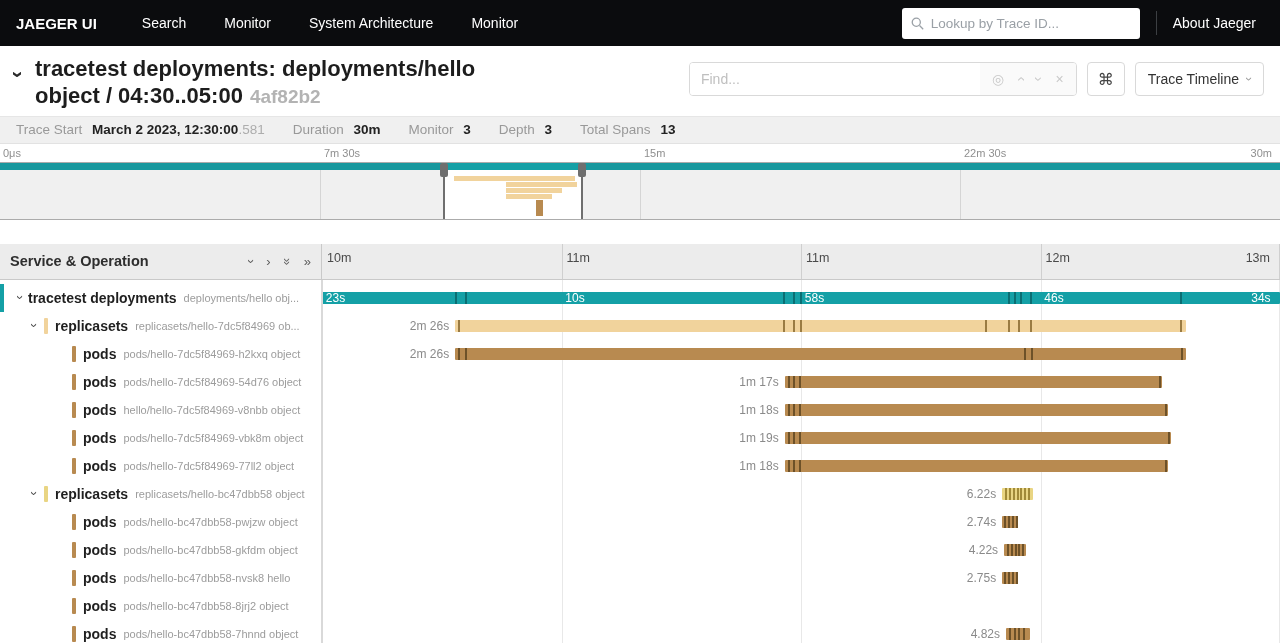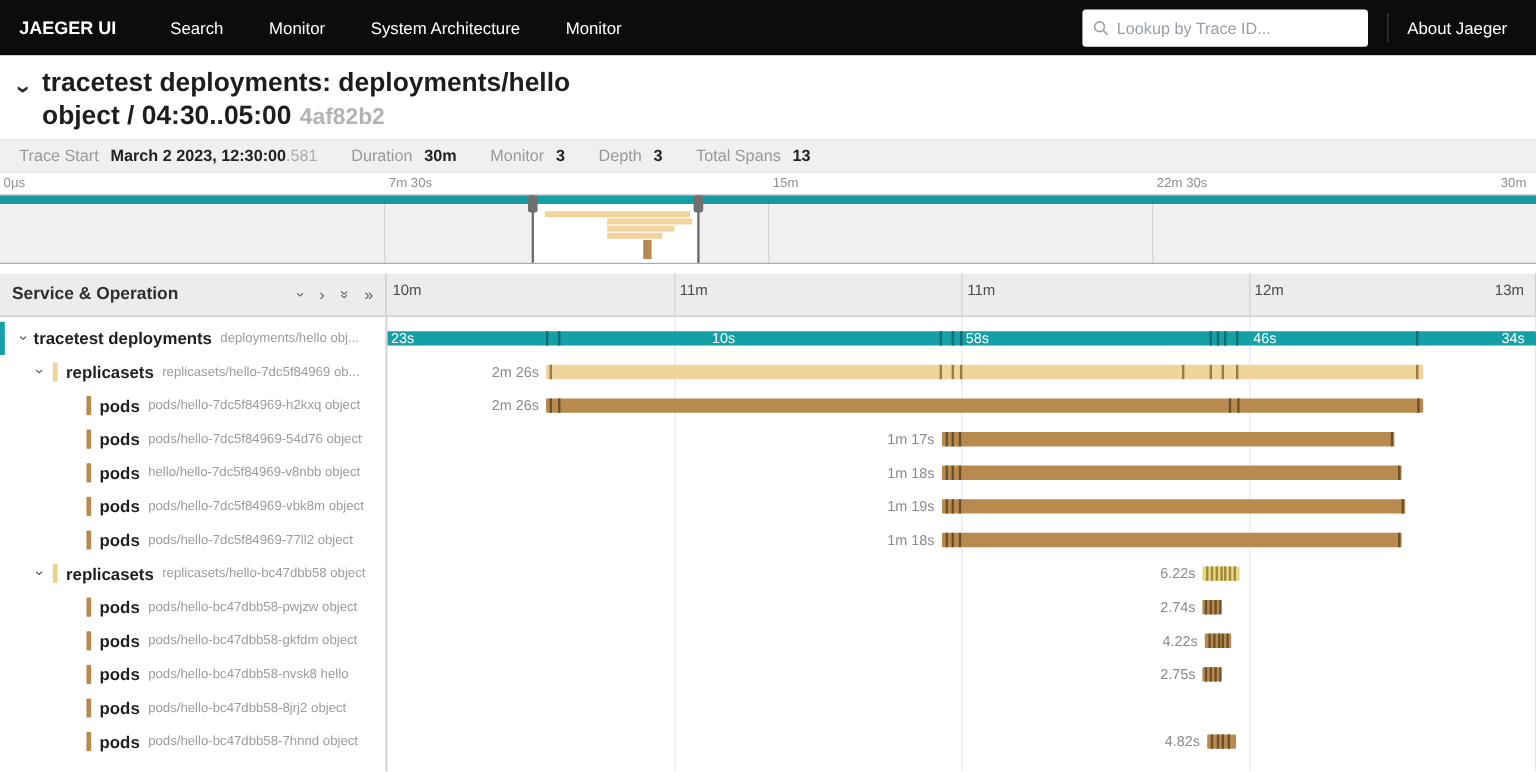--- a/index.html
+++ b/index.html
@@ -50,21 +50,21 @@
   .mm-labels span{position:absolute;top:3px;white-space:nowrap}
   .minimap{position:relative;height:58px;border-top:1px solid #ababab;border-bottom:1px solid #ababab;background:#fff;cursor:crosshair}
   .mm-grid{position:absolute;top:0;bottom:0;width:1px;background:#e2e2e2}
   .mm-teal{position:absolute;left:0;right:0;top:0;height:7px}
   .mm-bar{position:absolute}
   .mm-shade{position:absolute;top:0;bottom:0;background:rgba(60,60,60,0.08)}
   .mm-handle{position:absolute;top:0;bottom:0;width:2px;background:#6f6f6f;cursor:ew-resize}
   .mm-handle::after{content:"";position:absolute;top:0;left:-3px;width:8px;height:14px;background:#6f6f6f;border-radius:2px}
 
   
-  .tl-header{display:flex;height:36px;background:#ececec;border-bottom:1px solid #c9c9c9;margin-top:8px}
+  .tl-header{display:flex;height:36px;background:#ececec;border-bottom:1px solid #c9c9c9;margin-top:24px}
   .tl-header-left{width:322px;flex:none;display:flex;align-items:center;gap:13px;padding:0 10px;border-right:1px solid #c9c9c9}
   .tl-title{font-weight:700;font-size:14.5px;color:#2e2e2e;flex:1;white-space:nowrap}
   .hdr-icon{color:#5d5d5d;font-size:13px;cursor:pointer;line-height:1}
   .tl-axis{flex:1;position:relative;font-size:12.5px;color:#4a4a4a}
   .tl-axis span{position:absolute;top:7px;white-space:nowrap}
   .axis-grid{position:absolute;top:0;bottom:0;width:1px;background:#cfcfcf}
 
   
   .rows-wrap{position:relative;height:381px;overflow:hidden;padding-top:4px}
   .grid-overlay{position:absolute;left:322px;top:0;bottom:0;right:0;pointer-events:none}
@@ -103,20 +103,38 @@
     </svg>
     <input placeholder="Lookup by Trace ID..." style="">
   </div>
   <div class="nav-divider"></div>
   <div class="nav-about">About Jaeger</div>
 </div>
 
 <div class="trace-hd">
   <span class="big-chev rot90">›</span>
   <h1 class="trace-title"><span>tracetest deployments: deployments/hello object / 04:30..05:00</span><span class="trace-id">4af82b2</span></h1>
+  <div class="hd-controls">
+    <div class="find-group">
+      <input placeholder="Find..." style="">
+      <div class="find-suffix">
+        <span>◎</span>
+        <span class="rot-90">›</span>
+        <span class="rot90">›</span>
+        <span>×</span>
+      </div>
+    </div>
+    <div class="sq-btn">
+      <span>⌘</span>
+    </div>
+    <div class="view-btn">
+      <span>Trace Timeline</span>
+      <span class="vchev rot90">›</span>
+    </div>
+  </div>
 </div>
 
 <div class="summary" id="summary-items">
     <div class="sum-item"><span class="sum-label">Trace Start </span><span class="sum-value">March 2 2023, 12:30:00</span><span class="sum-suffix">.581</span></div>
     <div class="sum-item"><span class="sum-label">Duration </span><span class="sum-value">30m</span></div>
     <div class="sum-item"><span class="sum-label">Monitor </span><span class="sum-value">3</span></div>
     <div class="sum-item"><span class="sum-label">Depth </span><span class="sum-value">3</span></div>
     <div class="sum-item"><span class="sum-label">Total Spans </span><span class="sum-value">13</span></div>
   </div>
 
@@ -186,21 +204,21 @@
           <div class="tick" style="left: 14.9%; background: rgb(11, 110, 115);"></div>
           <div class="tick" style="left: 48.1%; background: rgb(11, 110, 115);"></div>
           <div class="tick" style="left: 49.2%; background: rgb(11, 110, 115);"></div>
           <div class="tick" style="left: 49.9%; background: rgb(11, 110, 115);"></div>
           <div class="tick" style="left: 71.6%; background: rgb(11, 110, 115);"></div>
           <div class="tick" style="left: 72.2%; background: rgb(11, 110, 115);"></div>
           <div class="tick" style="left: 72.9%; background: rgb(11, 110, 115);"></div>
           <div class="tick" style="left: 73.9%; background: rgb(11, 110, 115);"></div>
           <div class="tick" style="left: 89.6%; background: rgb(11, 110, 115);"></div>
           <span class="inline-lb" style="left: 0.4%;">23s</span>
-          <span class="inline-lb" style="left: 25.4%; margin-left: 28px;">10s</span>
+          <span class="inline-lb" style="left: 25.4%;">10s</span>
           <span class="inline-lb" style="left: 50.4%;">58s</span>
           <span class="inline-lb" style="left: 75.4%;">46s</span>
           <span class="inline-lb" style="left: 97%;">34s</span>
         </div>
       </div>
       <div class="row">
         <div class="row-left">
           <div class="indent" style="width: 26px;"></div>
           <span class="chev rot90">›</span>
           <div class="color-tab" style="background: rgb(241, 211, 156);"></div>

